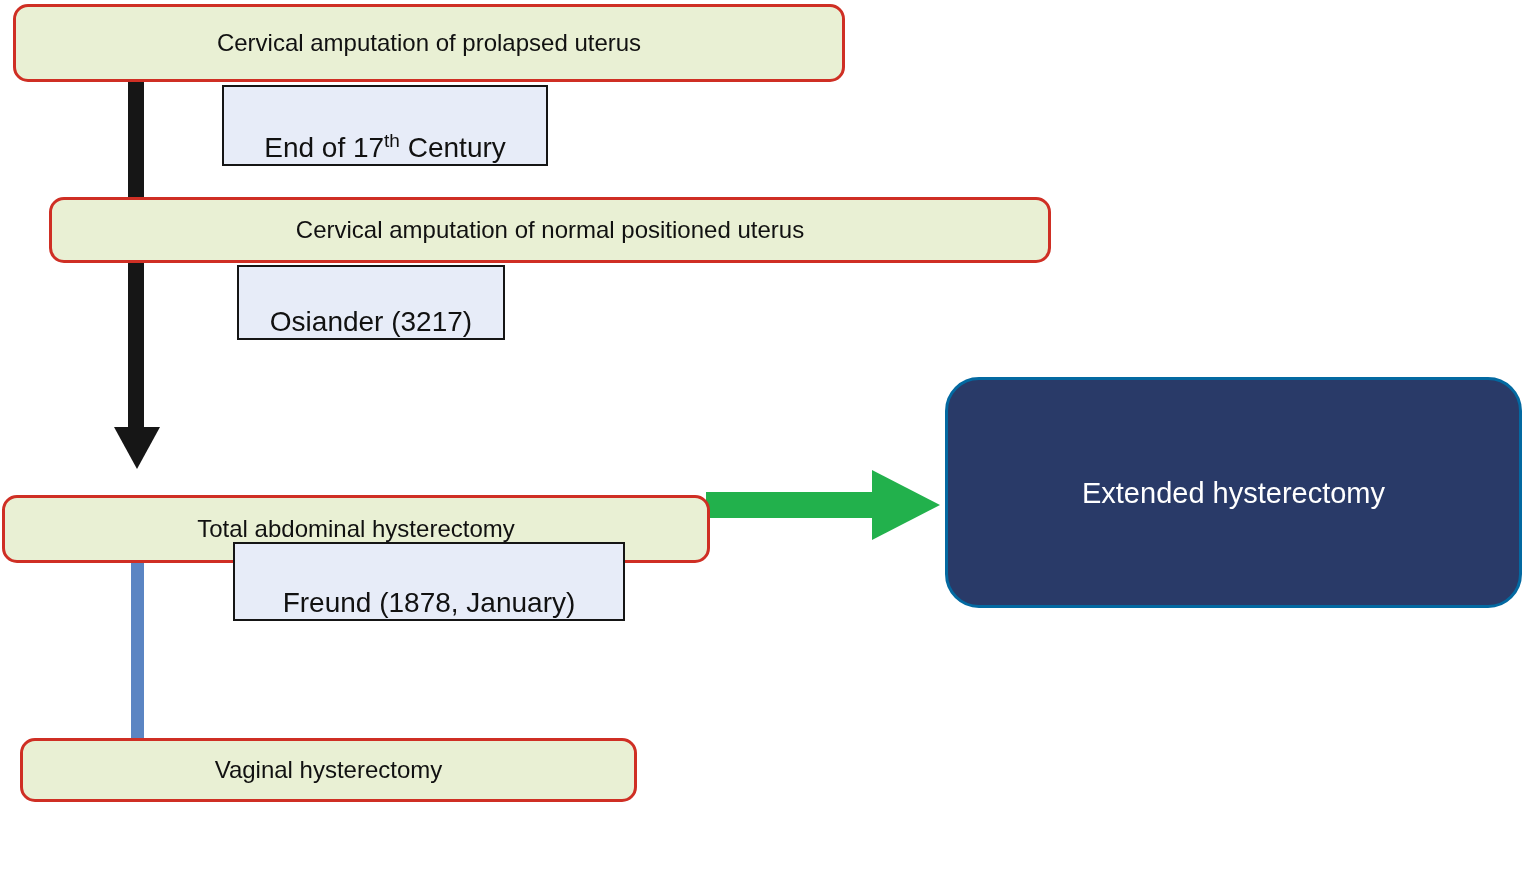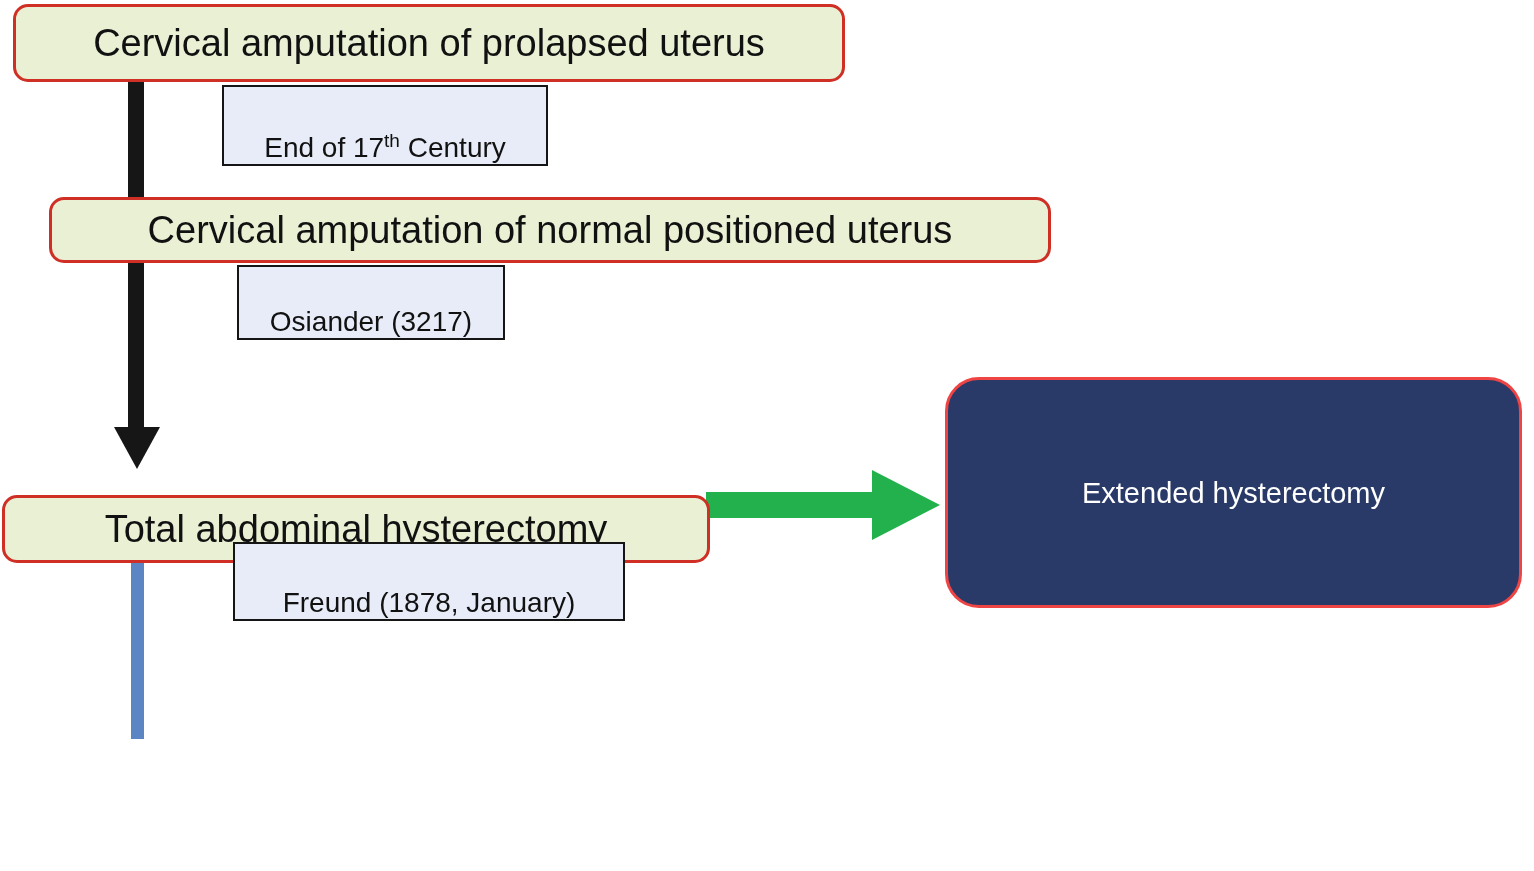--- a/index.html
+++ b/index.html
@@ -25,21 +25,21 @@
   }
   .stage{
     position:absolute;
     box-sizing:border-box;
     background:var(--stage-fill);
     border:3px solid var(--stage-border);
     border-radius:15px;
     display:flex;
     align-items:center;
     justify-content:center;
-    font-size:38px;
+    font-size:24px;
     z-index:2;
     text-align:center;
   }
   .note{
     position:absolute;
     box-sizing:border-box;
     background:var(--note-fill);
     border:2px solid var(--note-border);
     display:flex;
     align-items:flex-end;
@@ -51,21 +51,21 @@
   }
   .note sup{
     font-size:19px;
     line-height:0;
     vertical-align:super;
   }
   .extended{
     position:absolute;
     box-sizing:border-box;
     background:var(--extended-fill);
-    border:3px solid #ef4444;
+    border:3px solid #0369a1;
     border-radius:34px;
     color:var(--extended-text);
     display:flex;
     flex-direction:row;
     align-items:center;
     justify-content:center;
     font-size:29px;
     line-height:40px;
     z-index:2;
     text-align:center;
@@ -114,18 +114,21 @@
     <span>Osiander (3217)</span>
   </div>
 
   <div class="stage" style="left:2px;top:470px;width:708px;height:68px;margin-top:25px;">
     <span>Total abdominal hysterectomy</span>
   </div>
   <div class="note" style="left:233px;top:542px;width:392px;height:79px;">
     <span>Freund (1878, January)</span>
   </div>
 
+  <div class="stage" style="left:20px;top:738px;width:617px;height:64px;">
+    <span>Vaginal hysterectomy</span>
+  </div>
 
   <div class="extended" style="left:945px;top:377px;width:577px;height:231px;">
     <span>Extended hysterectomy</span>
   </div>
 
 </div>
 
 </body></html>

